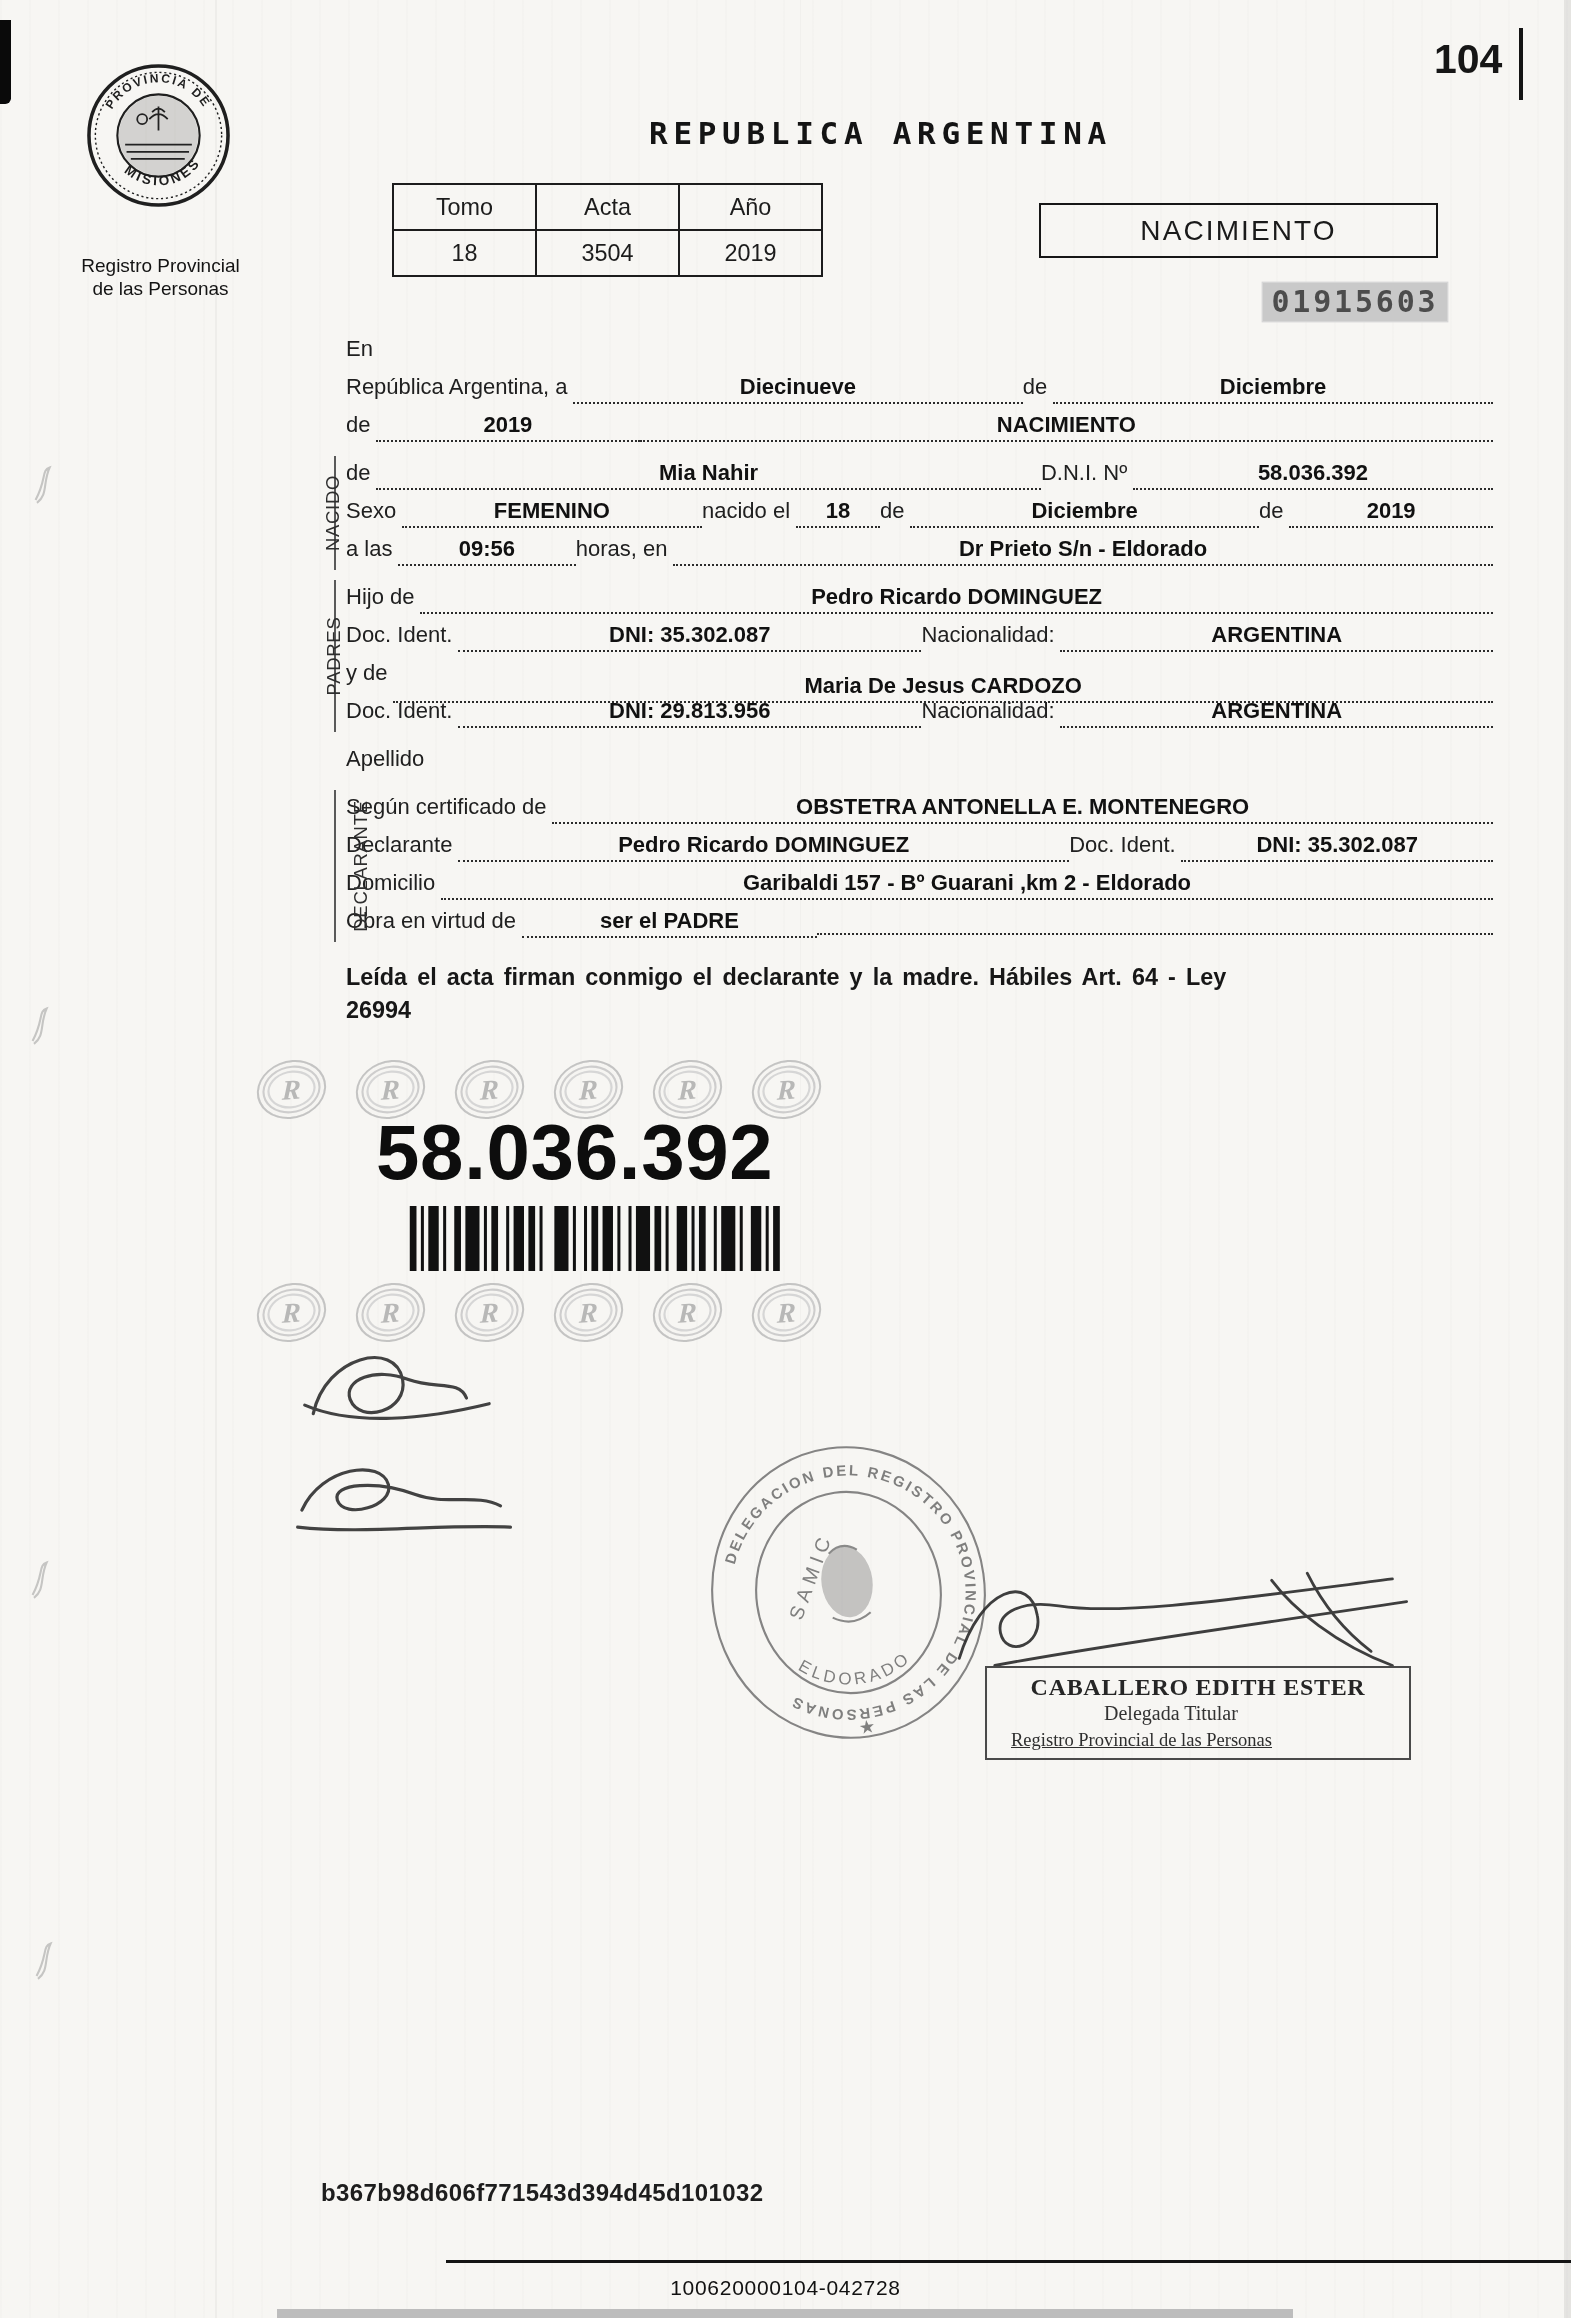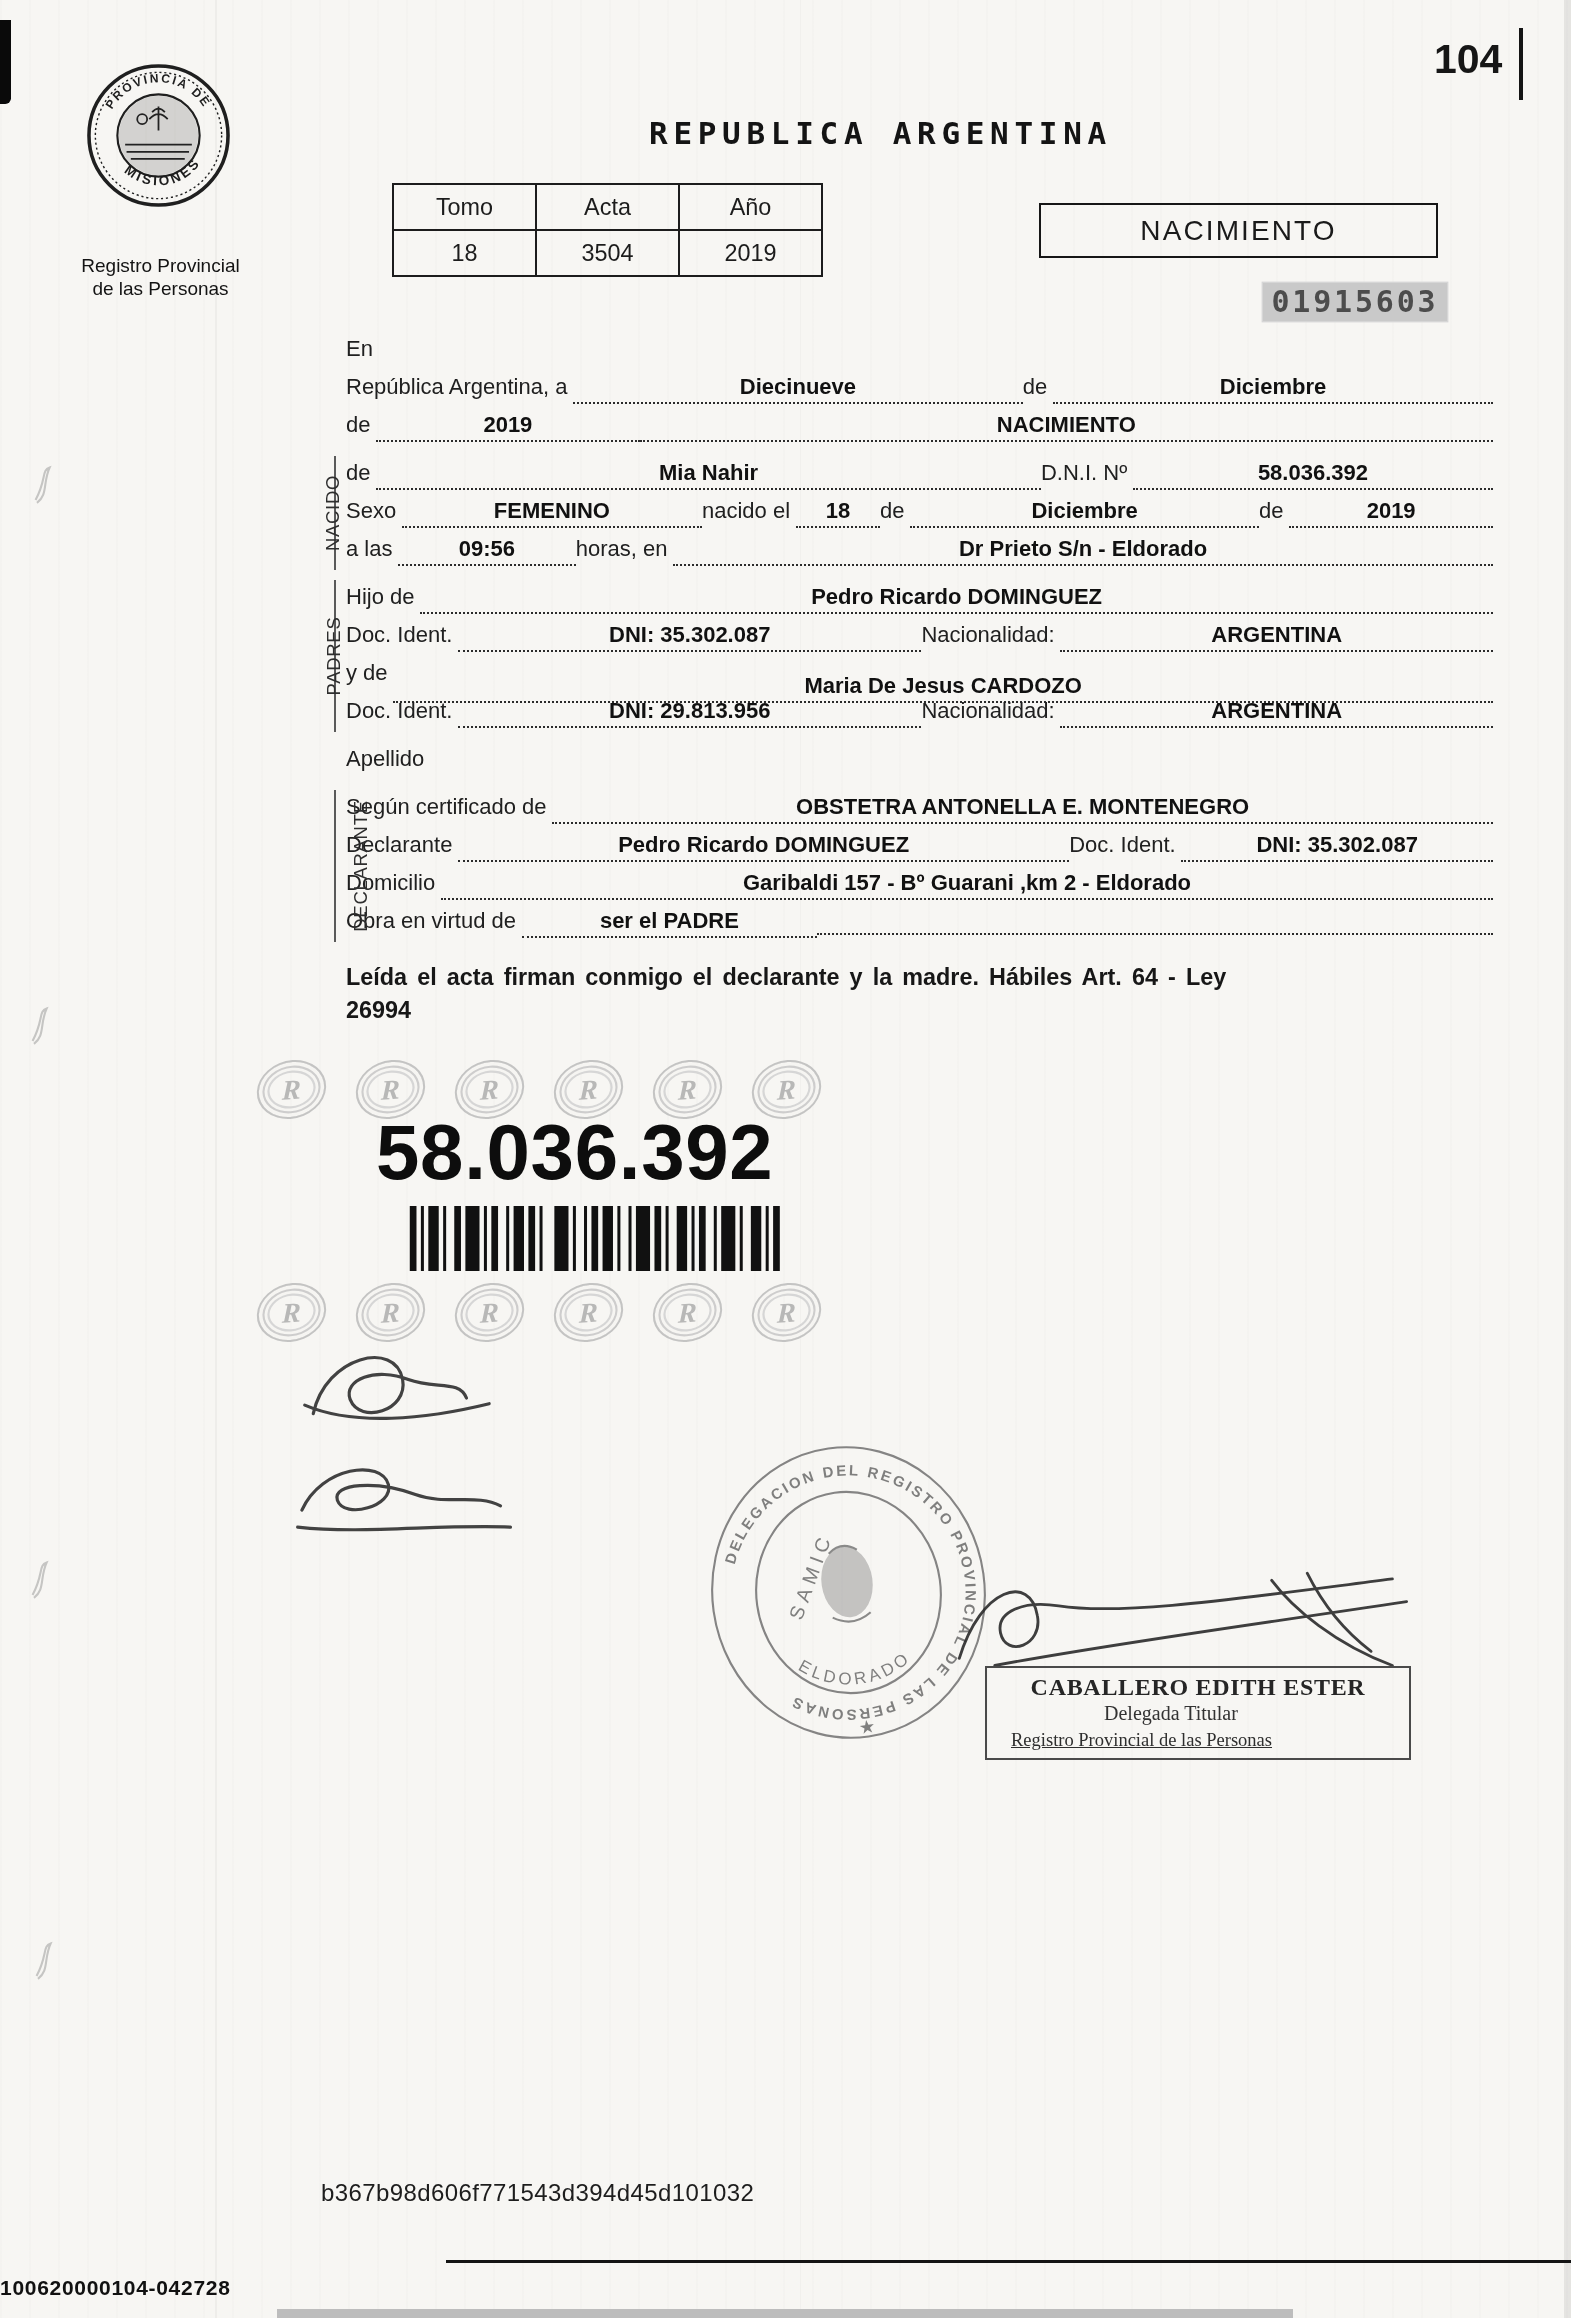--- a/index.html
+++ b/index.html
@@ -57,24 +57,24 @@
   .round-stamp{position:absolute;left:696px;top:1436px;opacity:.75;transform:rotate(-8deg);}
 
   .sig-block{position:absolute;left:938px;top:1559px;width:497px;height:234px;}
   .sig-scribble{position:absolute;left:0;top:0;}
   .stamp-box{position:absolute;left:47px;top:107px;width:402px;border:2.1px solid #4a4a4a;
       padding:5.7px 10px 7px 10px;font-family:"Liberation Serif",serif;color:#262626;}
   .stamp-name{font-size:24px;font-weight:700;letter-spacing:0.7px;text-align:center;}
   .stamp-title{font-size:20px;margin-left:107px;margin-top:1.4px;color:#333;}
   .stamp-org{font-size:18.5px;font-weight:400;margin-top:5px;margin-left:14px;text-decoration:underline;color:#2e2e2e;}
 
-  .hash{position:absolute;left:321px;top:2179px;font-size:24px;font-weight:400;letter-spacing:0.4px;color:#1d1d1d;}
+  .hash{position:absolute;left:321px;top:2179px;font-size:24px;font-weight:700;letter-spacing:0.4px;color:#1d1d1d;}
   .footer-line{position:absolute;left:446px;top:2260px;width:1125px;height:2.8px;background:#141414;}
-  .footer-code{position:absolute;left:0;top:2276px;width:1571px;text-align:left;
-      font-size:21px;font-weight:700;letter-spacing:0.7px;color:#111;}
+  .footer-code{position:absolute;left:0;top:2276px;width:1571px;text-align:center;
+      font-size:21px;font-weight:400;letter-spacing:0.7px;color:#111;}
   .bottom-strip{position:absolute;left:277px;top:2309px;width:1016px;height:10px;background:#bdbdbd;}
 </style>
 </head>
 <body>
 
 <div class="doc">
 
   <div class="art-corner"></div>
   <div class="art-line-right"></div>
   <div class="crease" style="left:215px;width:2.1px;"></div>

